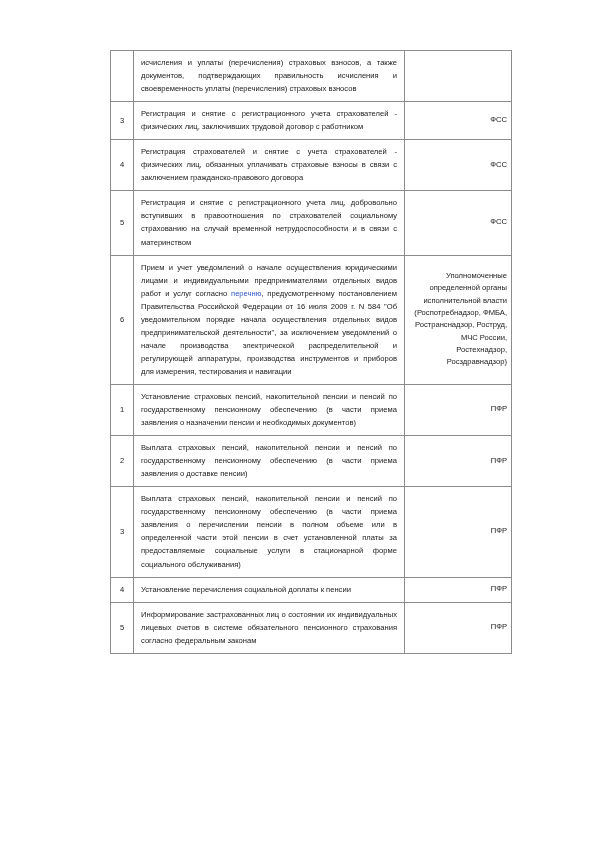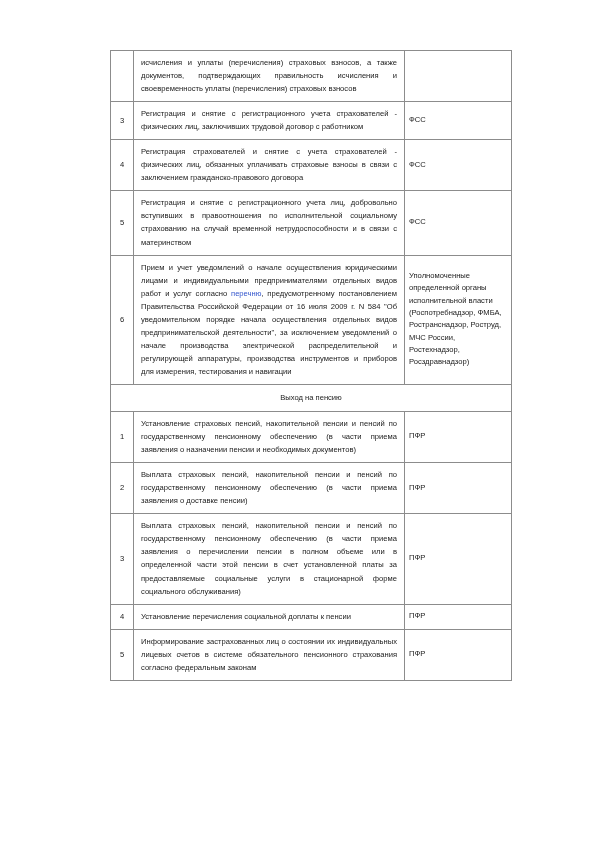--- a/index.html
+++ b/index.html
@@ -52,21 +52,21 @@
     font-size: 7.6px;
   }
 
   td.desc {
     text-align: justify;
     text-align-last: left;
     hyphens: none;
   }
 
   td.org {
-    text-align: left;
+    text-align: right;
     padding-left: 4px;
     padding-right: 4px;
     line-height: 1.62;
   }
 
   td.section-head {
     text-align: center;
     padding: 6px 7px 7px 7px;
   }
 
@@ -98,30 +98,27 @@
           <td class="desc"><span>Регистрация и снятие с регистрационного учета страхователей - физических лиц, заключивших трудовой договор с работником</span></td>
           <td class="org">ФСС</td>
         </tr>
         <tr>
           <td class="num">4</td>
           <td class="desc"><span>Регистрация страхователей и снятие с учета страхователей - физических лиц, обязанных уплачивать страховые взносы в связи с заключением гражданско-правового договора</span></td>
           <td class="org">ФСС</td>
         </tr>
         <tr>
           <td class="num">5</td>
-          <td class="desc"><span>Регистрация и снятие с регистрационного учета лиц, добровольно вступивших в правоотношения по исполнительной социальному страхованию на случай временной нетрудоспособности и в связи с материнством</span></td>
+          <td class="desc"><span>Регистрация и снятие с регистрационного учета лиц, добровольно вступивших в правоотношения по страхователей социальному страхованию на случай временной нетрудоспособности и в связи с материнством</span></td>
           <td class="org">ФСС</td>
         </tr>
         <tr>
           <td class="num">6</td>
           <td class="desc"><span>Прием и учет уведомлений о начале осуществления юридическими лицами и индивидуальными предпринимателями отдельных видов работ и услуг согласно </span><a class="doc-link" href="#">перечню</a><span>, предусмотренному постановлением Правительства Российской Федерации от 16 июля 2009 г. N 584 "Об уведомительном порядке начала осуществления отдельных видов предпринимательской деятельности", за исключением уведомлений о начале производства электрической распределительной и регулирующей аппаратуры, производства инструментов и приборов для измерения, тестирования и навигации</span></td>
           <td class="org">Уполномоченные определенной органы исполнительной власти (Роспотребнадзор, ФМБА, Ространснадзор, Роструд, МЧС России, Ростехнадзор, Росздравнадзор)</td>
-        </tr>
-        <tr>
-          <td class="section-head" colspan="3">Выход на пенсию</td>
         </tr>
         <tr>
           <td class="num">1</td>
           <td class="desc"><span>Установление страховых пенсий, накопительной пенсии и пенсий по государственному пенсионному обеспечению (в части приема заявления о назначении пенсии и необходимых документов)</span></td>
           <td class="org">ПФР</td>
         </tr>
         <tr>
           <td class="num">2</td>
           <td class="desc"><span>Выплата страховых пенсий, накопительной пенсии и пенсий по государственному пенсионному обеспечению (в части приема заявления о доставке пенсии)</span></td>
           <td class="org">ПФР</td>

